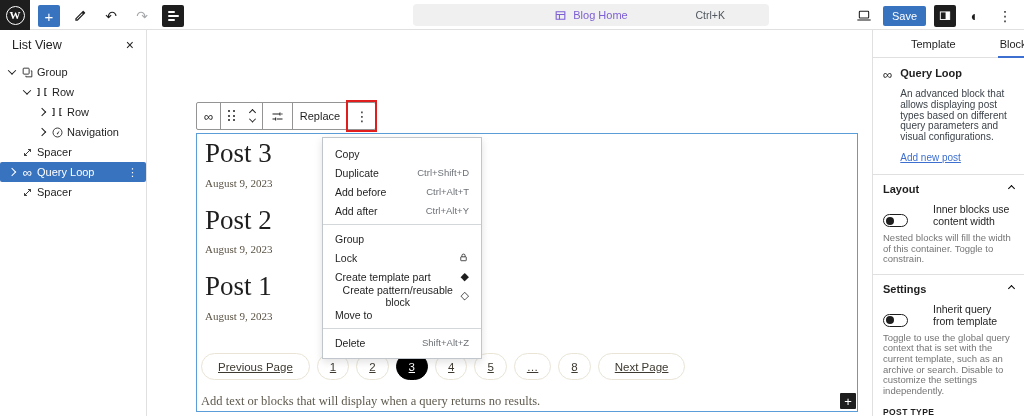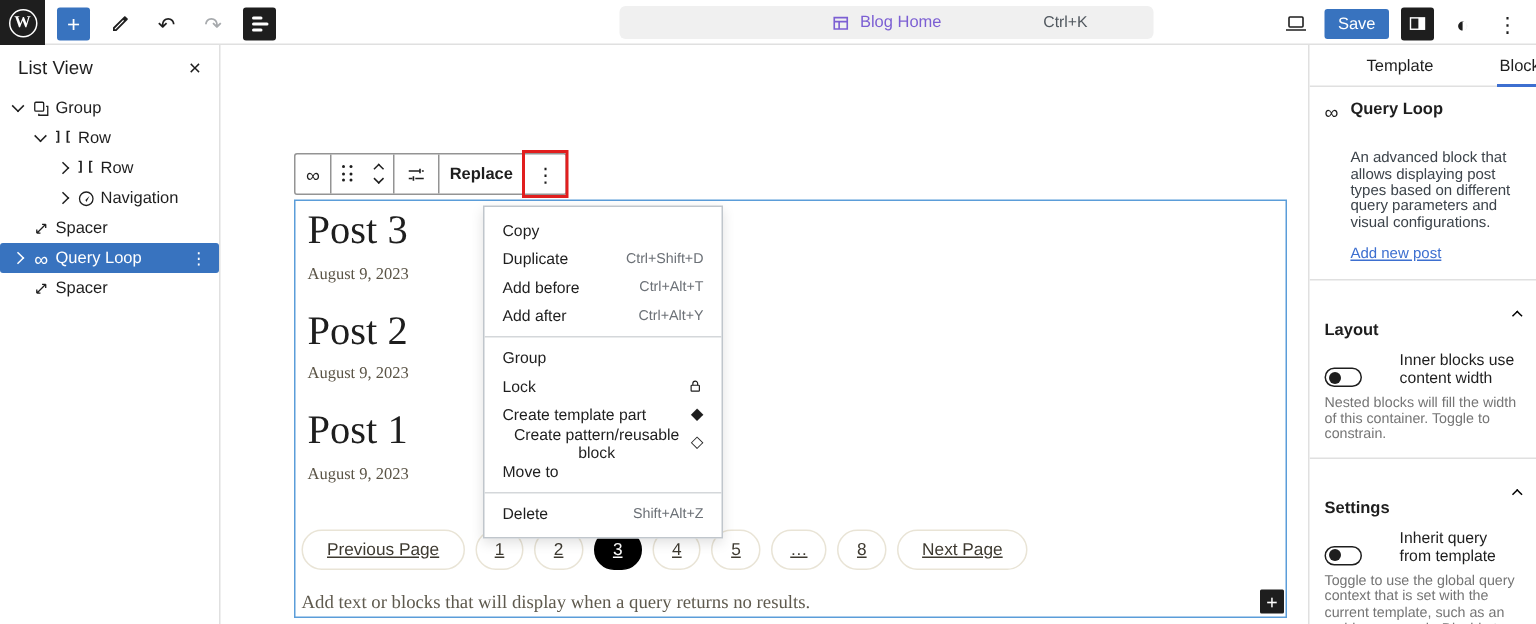--- a/index.html
+++ b/index.html
@@ -62,21 +62,21 @@
   .soc{width:24px;height:24px;border-radius:50%;background:#f4f1e6;color:#fff;display:flex;align-items:center;justify-content:center;font-size:10px;font-family:"Liberation Sans",sans-serif;}
 
   .block-toolbar{position:absolute;left:10px;top:72px;height:28px;display:flex;align-items:stretch;background:#fff;border:1px solid #949494;border-radius:2px;z-index:20;}
   .bt-cell{display:flex;align-items:center;justify-content:center;padding:0 7px;background:none;border:none;color:#1e1e1e;position:relative;}
   .bt-sep{width:1px;background:#949494;}
   .bt-loop{font-size:13px;}
   .drag-dots{display:grid;grid-template-columns:repeat(2,3px);grid-auto-rows:3px;gap:1.5px;}
   .drag-dots i{width:2.2px;height:2.2px;border-radius:50%;background:#1e1e1e;}
   .updown{display:flex;flex-direction:column;gap:3px;align-items:center;}
   .updown .chev{width:5px;height:5px;}
-  .bt-replace{font-size:11px;font-weight:bold;}
+  .bt-replace{font-size:11px;}
   .red-box{position:absolute;left:-2px;right:-2px;top:-3px;bottom:-3px;border:2px solid var(--red,#e11e1e);pointer-events:none;}
 
   .query-wrap{position:absolute;left:10px;top:103px;width:662px;height:279px;border:1.5px solid var(--sel,#5b9dd9);background:#fff;}
   .posts{position:absolute;left:8px;top:5px;}
   .post-title{font-family:"Liberation Serif",serif;font-size:27px;line-height:1.1;color:#1e1e1e;font-weight:normal;}
   .post-date{font-family:"Liberation Serif",serif;font-size:11px;color:#5a5345;margin:8px 0 17px;}
   .pagination{position:absolute;left:4px;top:219px;display:flex;gap:7px;align-items:center;font-family:"Liberation Serif",serif;}
   .pg-pill{height:27px;border:1px solid #e9e4d6;border-radius:16px;display:flex;align-items:center;padding:0 16px;font-size:11.5px;color:#3e3a31;background:#fff;}
   .pg-pill span{text-decoration:underline;}
   .pg-pill.num{padding:0 12px;}
@@ -94,25 +94,25 @@
 
   
   .inspector{position:absolute;top:30px;right:0;width:152px;bottom:0;background:#fff;border-left:1px solid #e0e0e0;overflow:hidden;}
   .insp-tabs{height:28px;border-bottom:1px solid #e0e0e0;display:flex;align-items:center;padding:0 10px;}
   .insp-tab{height:100%;display:flex;align-items:center;font-size:11px;margin-right:16px;position:relative;background:none;border:none;color:#1e1e1e;margin-left:28px;}
   .insp-tab.active::after{content:"";position:absolute;left:-2px;right:-2px;bottom:-1px;height:2.5px;background:var(--link,#3d6fd0);}
   .insp-tabs .x-btn{margin-left:auto;font-size:12px;}
   .block-card{padding:9px 10px 9px;display:flex;gap:8px;}
   .card-loop{font-size:13px;line-height:1;padding-top:1px;}
   .card-title{font-size:11px;font-weight:bold;}
-  .card-desc{font-size:10px;line-height:10.8px;color:#3c434a;margin-top:22px;}
+  .card-desc{font-size:10px;line-height:10.8px;color:#3c434a;margin-top:10px;}
   .card-link{display:inline-block;font-size:10px;color:var(--link,#3d6fd0);text-decoration:underline;margin-top:9px;}
   .panel{border-top:1px solid #e0e0e0;}
   .panel-h{display:flex;align-items:center;justify-content:space-between;padding:8px 10px 7px;background:none;border:none;width:100%;}
-  .panel-h b{font-size:11px;font-weight:bold;color:#1e1e1e;margin-top:19px;}
+  .panel-h b{font-size:11px;font-weight:bold;color:#1e1e1e;}
   .panel-h .chev{width:5px;height:5px;}
   .toggle-row{display:flex;align-items:flex-end;gap:25px;padding:1px 10px 5px;}
   .toggle{width:25px;height:13px;border:1px solid #1e1e1e;border-radius:8px;position:relative;flex:none;background:#fff;}
   .toggle i{position:absolute;left:2px;top:1.6px;width:8px;height:8px;border-radius:50%;background:#1e1e1e;}
   .toggle-label{font-size:10.5px;}
   .help{padding:1px 10px 9px;font-size:9.5px;line-height:10.6px;color:#757575;}
   .field-label{padding:2px 10px 3px;font-size:8.5px;font-weight:bold;letter-spacing:.4px;color:#1e1e1e;}
 </style>
 </head>
 <body>

